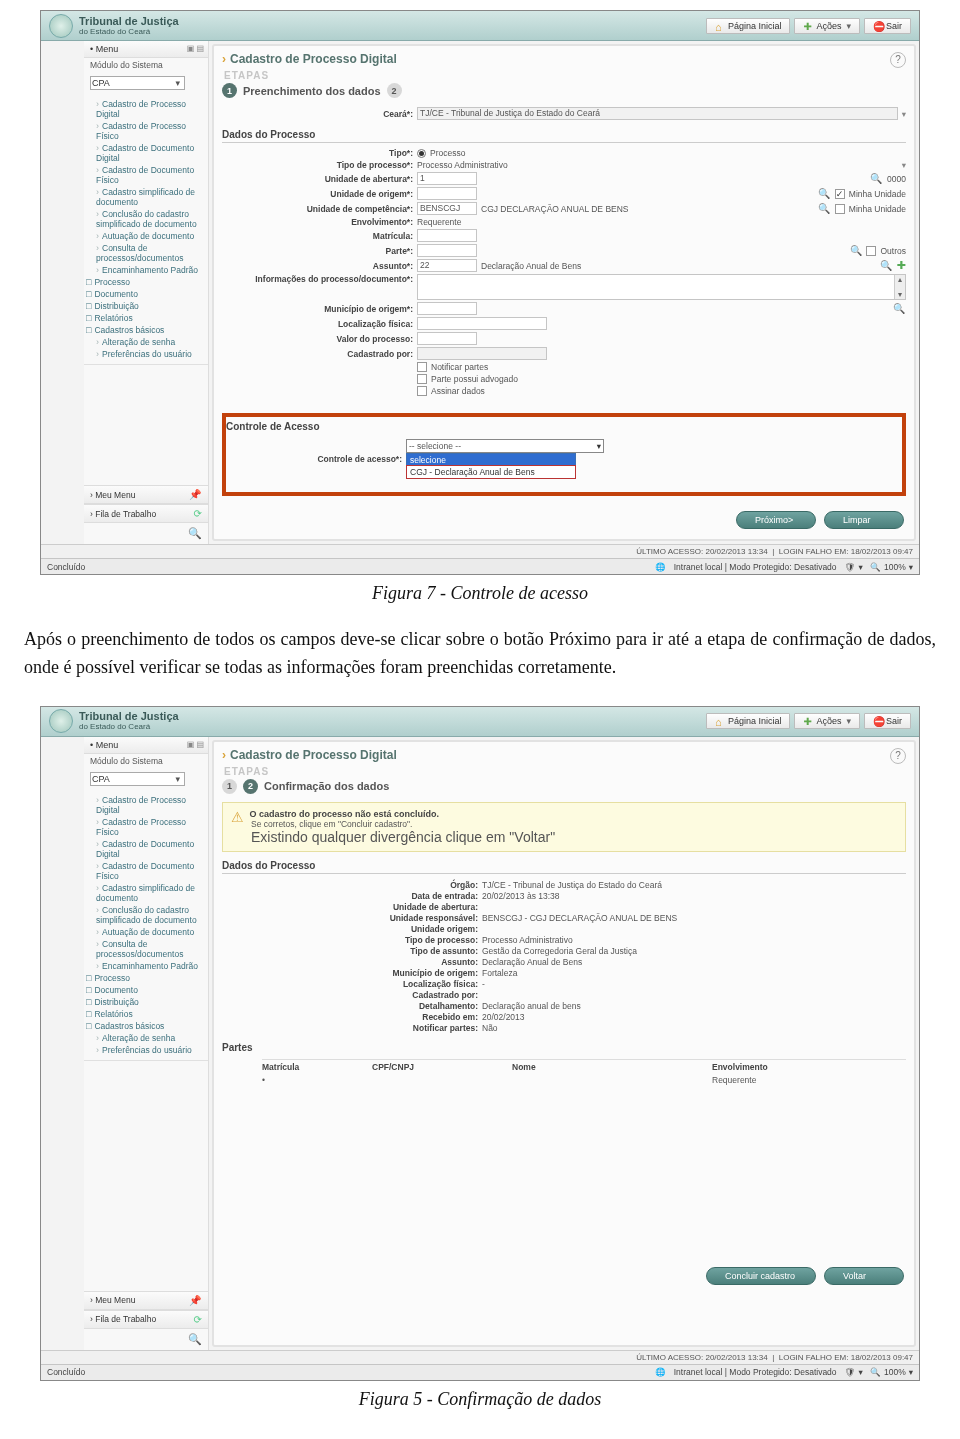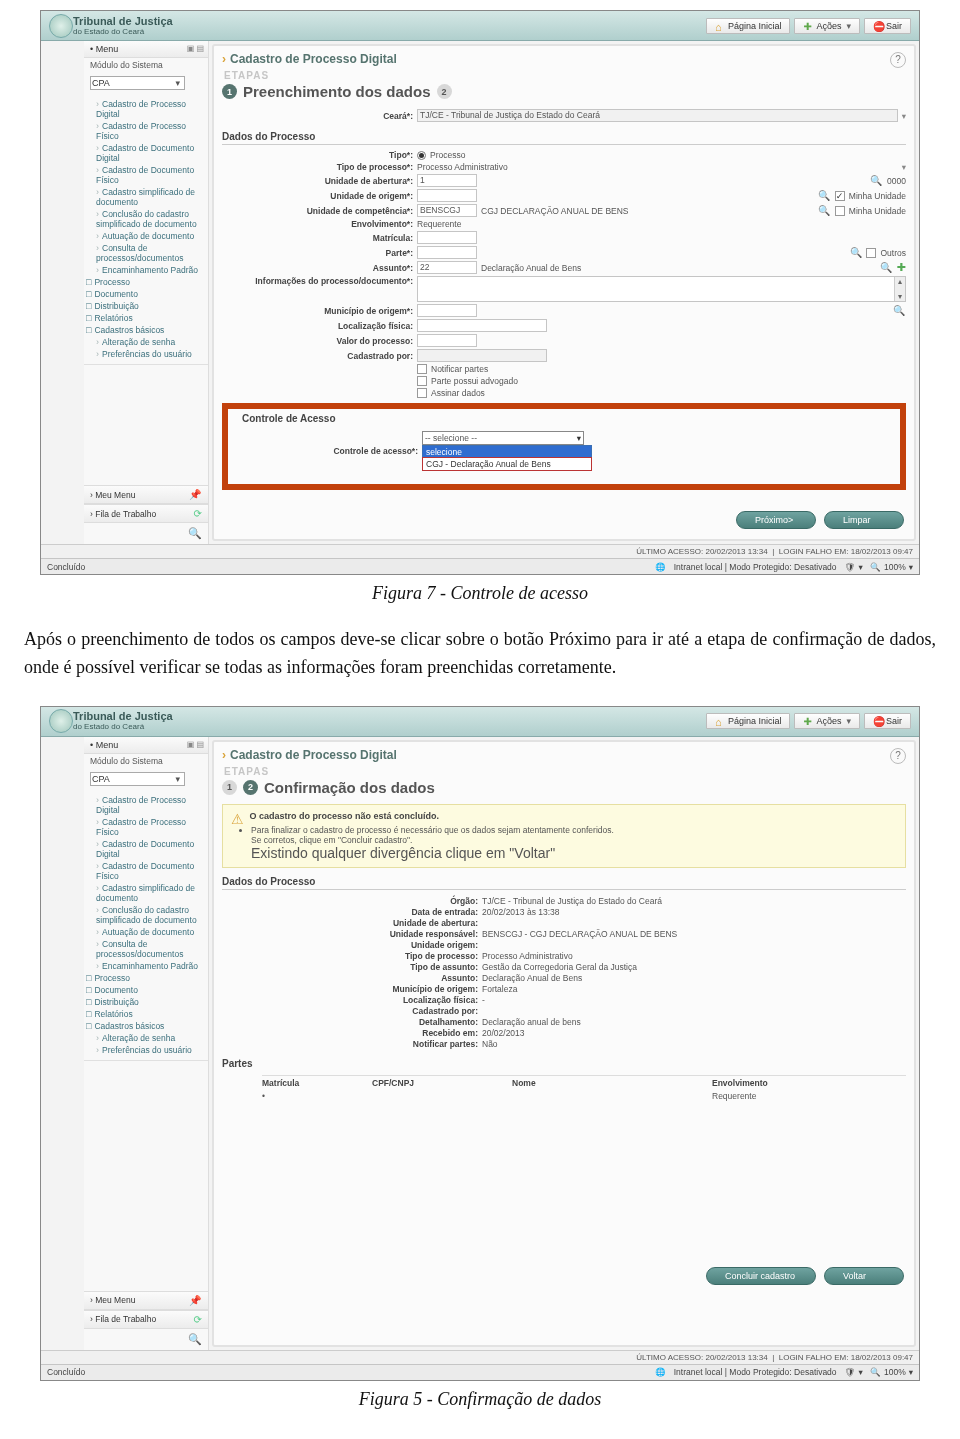--- a/index.html
+++ b/index.html
@@ -16,21 +16,21 @@
   }
   .app-header {
     display: flex;
     align-items: center;
     justify-content: space-between;
     height: 30px;
     background: linear-gradient(to bottom, #d4e7e5, #b0cfcd);
     padding: 0 8px;
     border-bottom: 1px solid #8aa;
   }
-  .app-header .title-block { display:flex; align-items:center; gap:0; }
+  .app-header .title-block { display:flex; align-items:center; gap:6px; }
   .seal { width:24px; height:24px; border-radius:50%; background:radial-gradient(circle,#dff0e9,#9ec5bb); border:1px solid #7aa; }
   .app-title { font-size:11px; font-weight:bold; color:#3a5a58; line-height:1; }
   .app-sub { font-size:8px; color:#3a5a58; }
   .hdr-buttons { display:flex; gap:4px; }
   .hbtn { display:inline-flex; align-items:center; gap:3px; background:linear-gradient(#fefefe,#e9e9e9); border:1px solid #bcbcbc; border-radius:1px; padding:2px 8px; font-size:9px; cursor:pointer; }
   .hbtn .ic { width:10px; height:10px; display:inline-block; }
   .ic-home::before{content:"⌂"; color:#d9a43b; font-size:11px;}
   .ic-plus::before{content:"✚"; color:#5fa84b; font-size:10px;}
   .ic-down::before{content:"▾"; color:#666; font-size:9px; margin-left:2px;}
   .ic-exit::before{content:"⛔"; color:#c33; font-size:10px;}
@@ -53,36 +53,36 @@
   .sb-search{ padding:4px 6px; display:flex; justify-content:flex-end; }
   .sb-search .mag{ color:#555; font-size:11px; cursor:pointer; }
   .main { flex:1; background:#fbfbfb; border:2px solid #e2e2e2; margin:3px; border-radius:3px; padding:6px 8px; position:relative; min-height:460px;}
   .main-title{ font-size:12px; font-weight:bold; color:#56746f; display:flex; align-items:center; gap:4px;}
   .main-title::before{content:"›"; color:#d9a43b; font-weight:bold;}
   .helpcircle{ position:absolute; right:8px; top:6px; width:16px; height:16px; border:1px solid #bbb; border-radius:50%; text-align:center; line-height:14px; font-size:10px; color:#777; background:#fafafa;}
   .etapas{ font-size:10px; color:#c6c6c6; font-weight:bold; margin:4px 0 2px 2px; letter-spacing:1px;}
   .step-bar{ display:flex; align-items:center; gap:6px; margin-bottom:8px;}
   .step-num{ width:15px; height:15px; border-radius:50%; background:#d8d8d8; color:#555; font-size:9px; display:flex; align-items:center; justify-content:center; font-weight:bold;}
   .step-num.active{ background:#56746f; color:#fff;}
-  .step-lbl{ font-size:15px; color:#555; font-weight:bold;}
+  .step-lbl{ font-size:11px; color:#555; font-weight:bold;}
   .form-row{ display:flex; align-items:center; padding:1px 0; font-size:9px;}
   .form-row label{ width:195px; text-align:right; padding-right:4px; color:#444; font-weight:bold; font-size:8.5px;}
   .form-row .val{ flex:1; display:flex; align-items:center; gap:4px; color:#555; font-size:8.5px;}
   .form-row input[type=text], .form-row .inp{ border:1px solid #c5c5c5; background:#fff; height:13px; padding:0 2px; font-size:8.5px;}
   .inp.short{ width:60px;} .inp.med{ width:130px;} .inp.full{flex:1;}
   .mag-ic{ color:#3b7fa5; font-size:10px; cursor:pointer;}
   .cb{ width:10px; height:10px; border:1px solid #999; display:inline-block; background:#fff;}
   .cb.checked::before{content:"✓"; font-size:9px; color:#333; line-height:8px; display:block;}
   .radio-d{ width:9px; height:9px; border:1px solid #777; border-radius:50%; display:inline-flex; align-items:center; justify-content:center;}
   .radio-d.on::before{content:""; width:5px; height:5px; background:#333; border-radius:50%;}
   .section-h{ font-weight:bold; font-size:10px; color:#444; border-bottom:1px solid #ccc; margin:8px 0 4px; padding-bottom:2px;}
   .ta{ border:1px solid #c5c5c5; background:#fff; height:26px; flex:1; max-width:540px; position:relative;}
   .ta .scr{ position:absolute; right:0; top:0; bottom:0; width:11px; background:#eee; border-left:1px solid #ccc; display:flex; flex-direction:column; justify-content:space-between; align-items:center; font-size:8px; color:#666;}
-  .redbox{ border:6px solid #c2410c; padding:4px 14px 12px; margin-top:4px; position:relative;}
-  .dropdown{ border:1px solid #888; background:#fff; width:162px; height:14px; display:flex; align-items:center; justify-content:space-between; padding:0 2px; font-size:8.5px; color:#555;}
+  .redbox{ border:4px solid #c2410c; padding:4px 0 12px; margin-top:16px; position:relative;}
+  .dropdown{ border:1px solid #888; background:#fff; width:198px; height:14px; display:flex; align-items:center; justify-content:space-between; padding:0 2px; font-size:8.5px; color:#555;}
   .dropdown::after{content:"▾"; color:#333;}
   .dd-options{ border:1px solid #3b6fb3; width:170px; font-size:8.5px; }
   .dd-opt{ padding:1px 3px; background:#fff; color:#333;}
   .dd-opt.sel{ background:#2f6dd0; color:#fff;}
   .dd-opt.hi{ border:1px solid #b33; margin:-1px;}
   .btn-row{ position:absolute; right:10px; bottom:10px; display:flex; gap:8px;}
   .act-btn{ background:linear-gradient(#6fa3a0,#4b7f7b); color:#fff; border:1px solid #3a6a66; padding:3px 18px; font-size:9px; border-radius:9px; cursor:pointer; min-width:80px; text-align:left;}
   .notice-box{ background:#fdfbe0; border:1px solid #e6dfa1; padding:6px 8px; margin:4px 0 8px; font-size:9px; color:#555;}
   .notice-box .warn-ic{ color:#d9a43b; font-size:14px; float:left; margin-right:6px;}
   .notice-box .ntitle{ font-weight:bold; color:#444;}
@@ -432,23 +432,20 @@
       <div class="helpcircle">?</div>
       <div class="etapas">ETAPAS</div>
       <div class="step-bar">
         <div class="step-num">1</div>
         <div class="step-num active">2</div>
         <div class="step-lbl">Confirmação dos dados</div>
       </div>
       <div class="notice-box">
         <span class="warn-ic">⚠</span>
         <div class="ntitle">O cadastro do processo não está concluído.</div>
-        <ul>
-          <li>Para finalizar o cadastro de processo é necessário que os dados sejam atentamente conferidos.</li>
-        </ul>
         <div style="margin-left:20px;font-size:8.5px;">Se corretos, clique em "Concluir cadastro".</div>
         <div style="margin-left:20px;font-size:14px;">Existindo qualquer divergência clique em "Voltar"</div>
       </div>
       <div class="section-h">Dados do Processo</div>
       <div class="conf-block">
         <div class="conf-row">
             <div class="k">Órgão:</div>
             <div class="v">TJ/CE - Tribunal de Justiça do Estado do Ceará</div>
           </div>
         <div class="conf-row">

